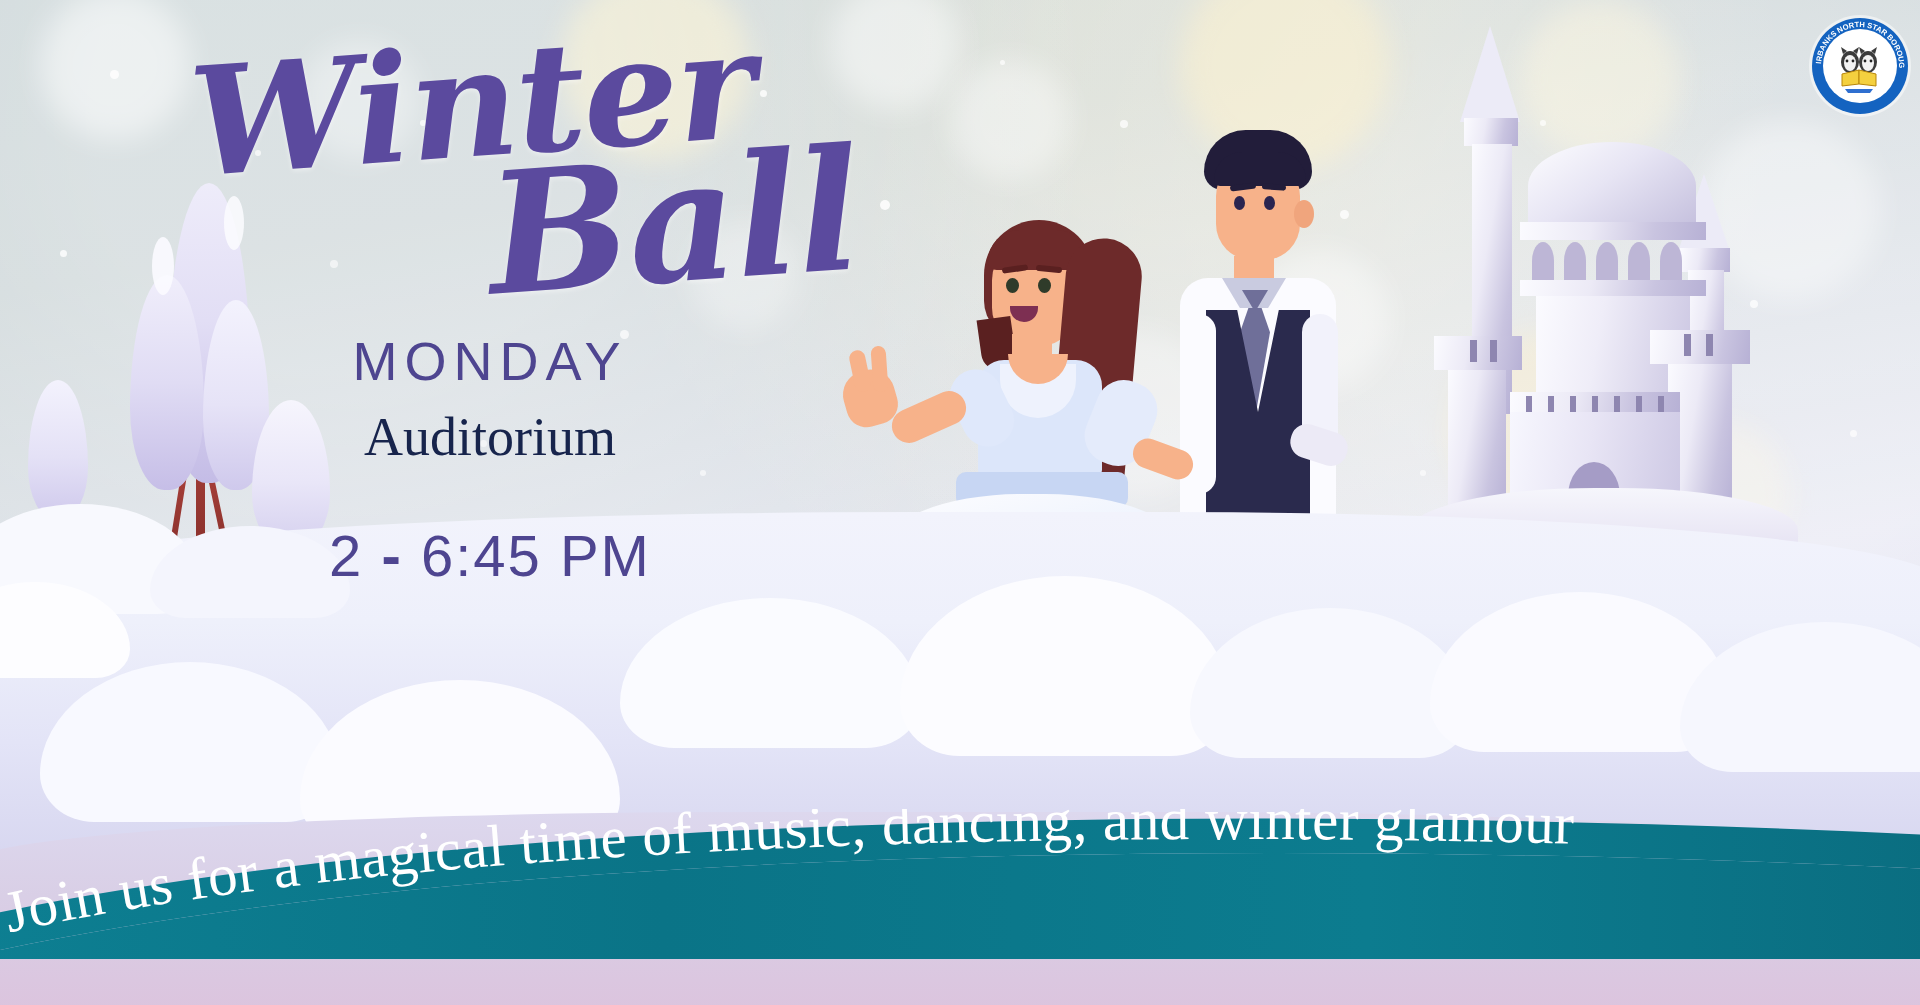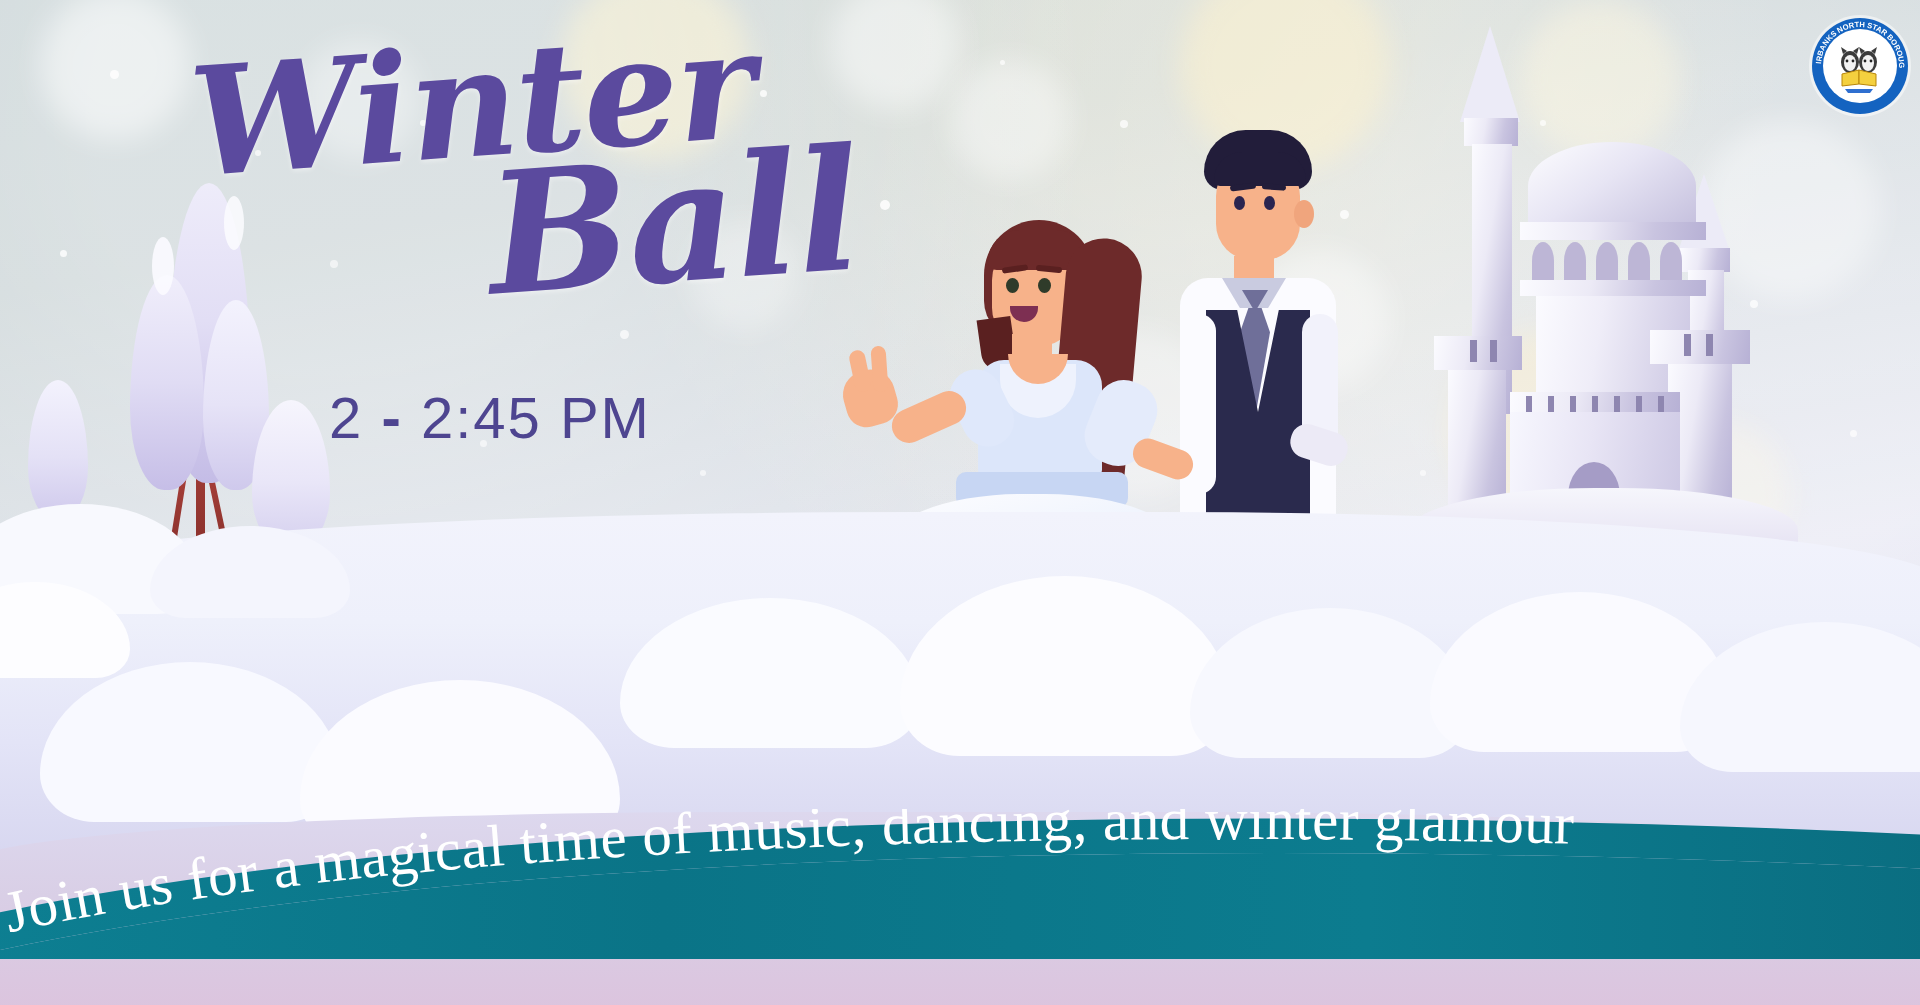--- a/index.html
+++ b/index.html
@@ -271,24 +271,26 @@
          background:linear-gradient(180deg,#ddd8ee 0%,#d9cfe6 40%,#dcc3dd 100%);
          border-radius:40% 40% 0 0/54px 54px 0 0;"></div>
   </div>
 
   <div id="headline">
     <div id="word-winter" class="script">Winter</div>
     <div id="word-ball" class="script">Ball</div>
   </div>
 
   <div id="meta">
+    <div id="day">MONDAY</div>
+    <div id="venue">Auditorium</div>
     <div id="time">
       <span>2</span>
       <span class="dash">-</span>
-      <span>2:45</span>
+      <span>6:45</span>
       <span>PM</span>
     </div>
   </div>
 
   <div id="ribbon">
     <svg width="2010" height="150" viewBox="0 0 2010 150">
       <defs>
         <linearGradient id="tealgrad" x1="0" y1="0" x2="1" y2="0">
           <stop offset="0" stop-color="#0d7f92"></stop>
           <stop offset="0.35" stop-color="#0a7487"></stop>

